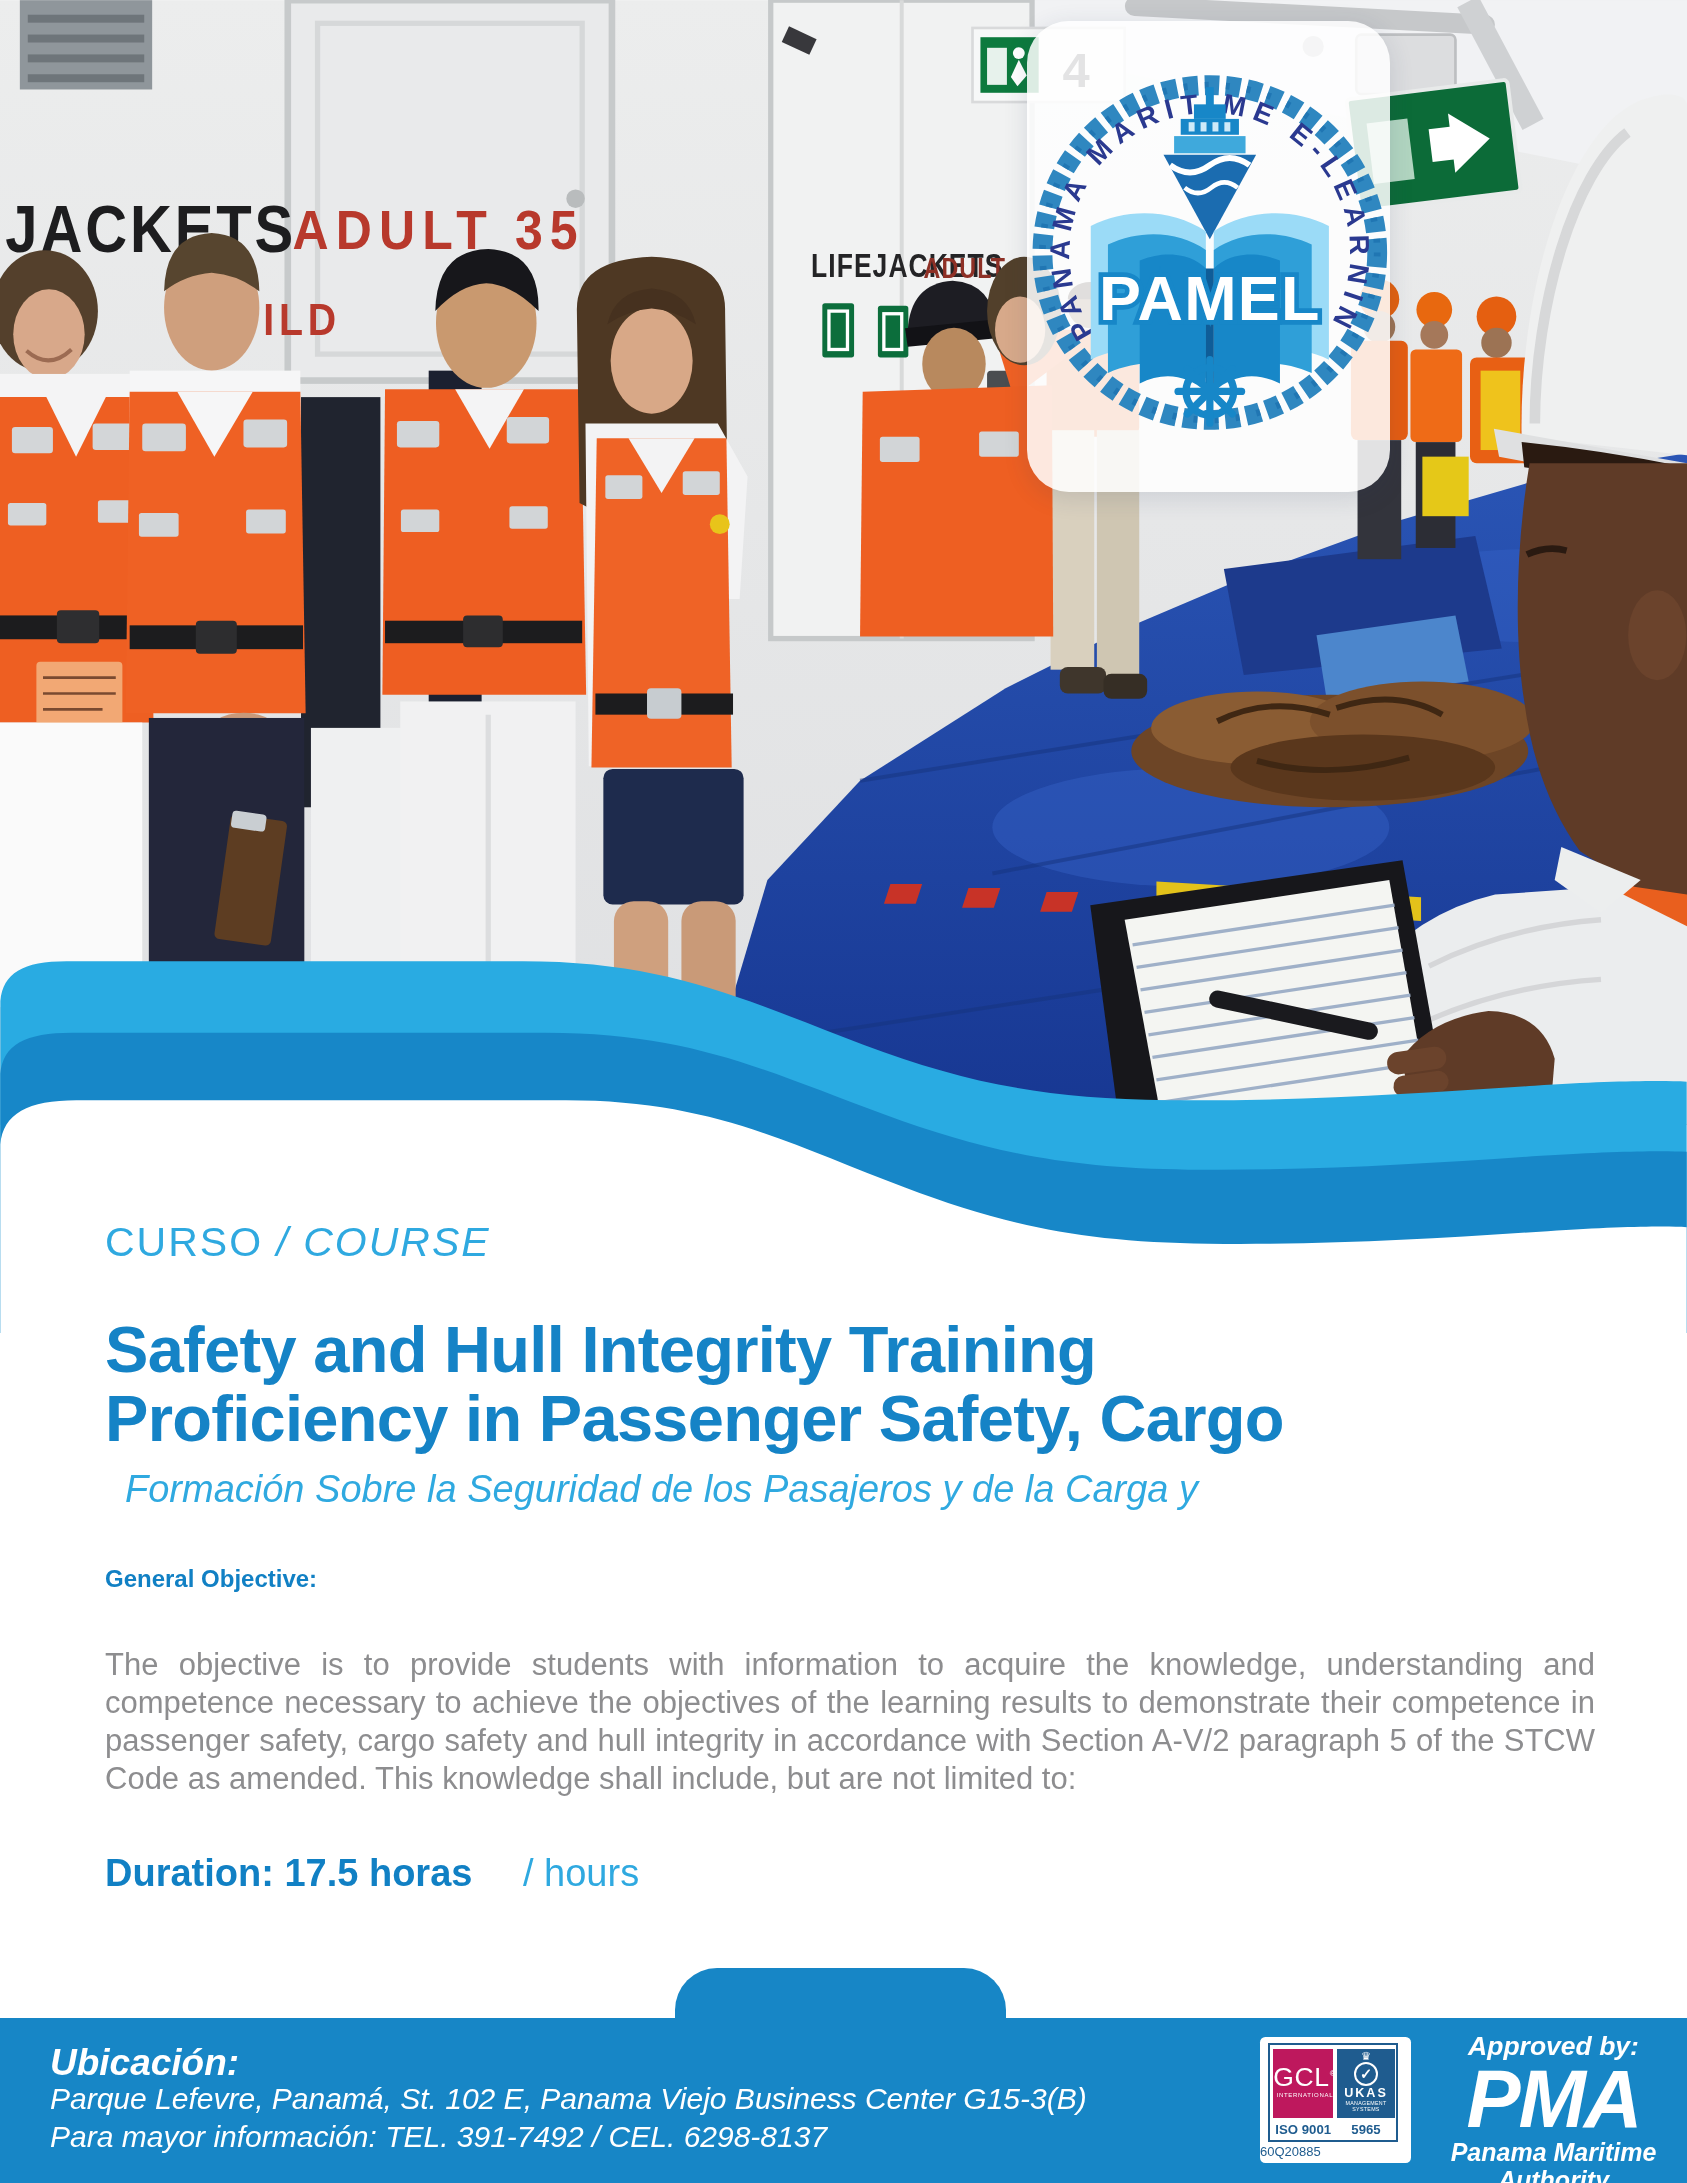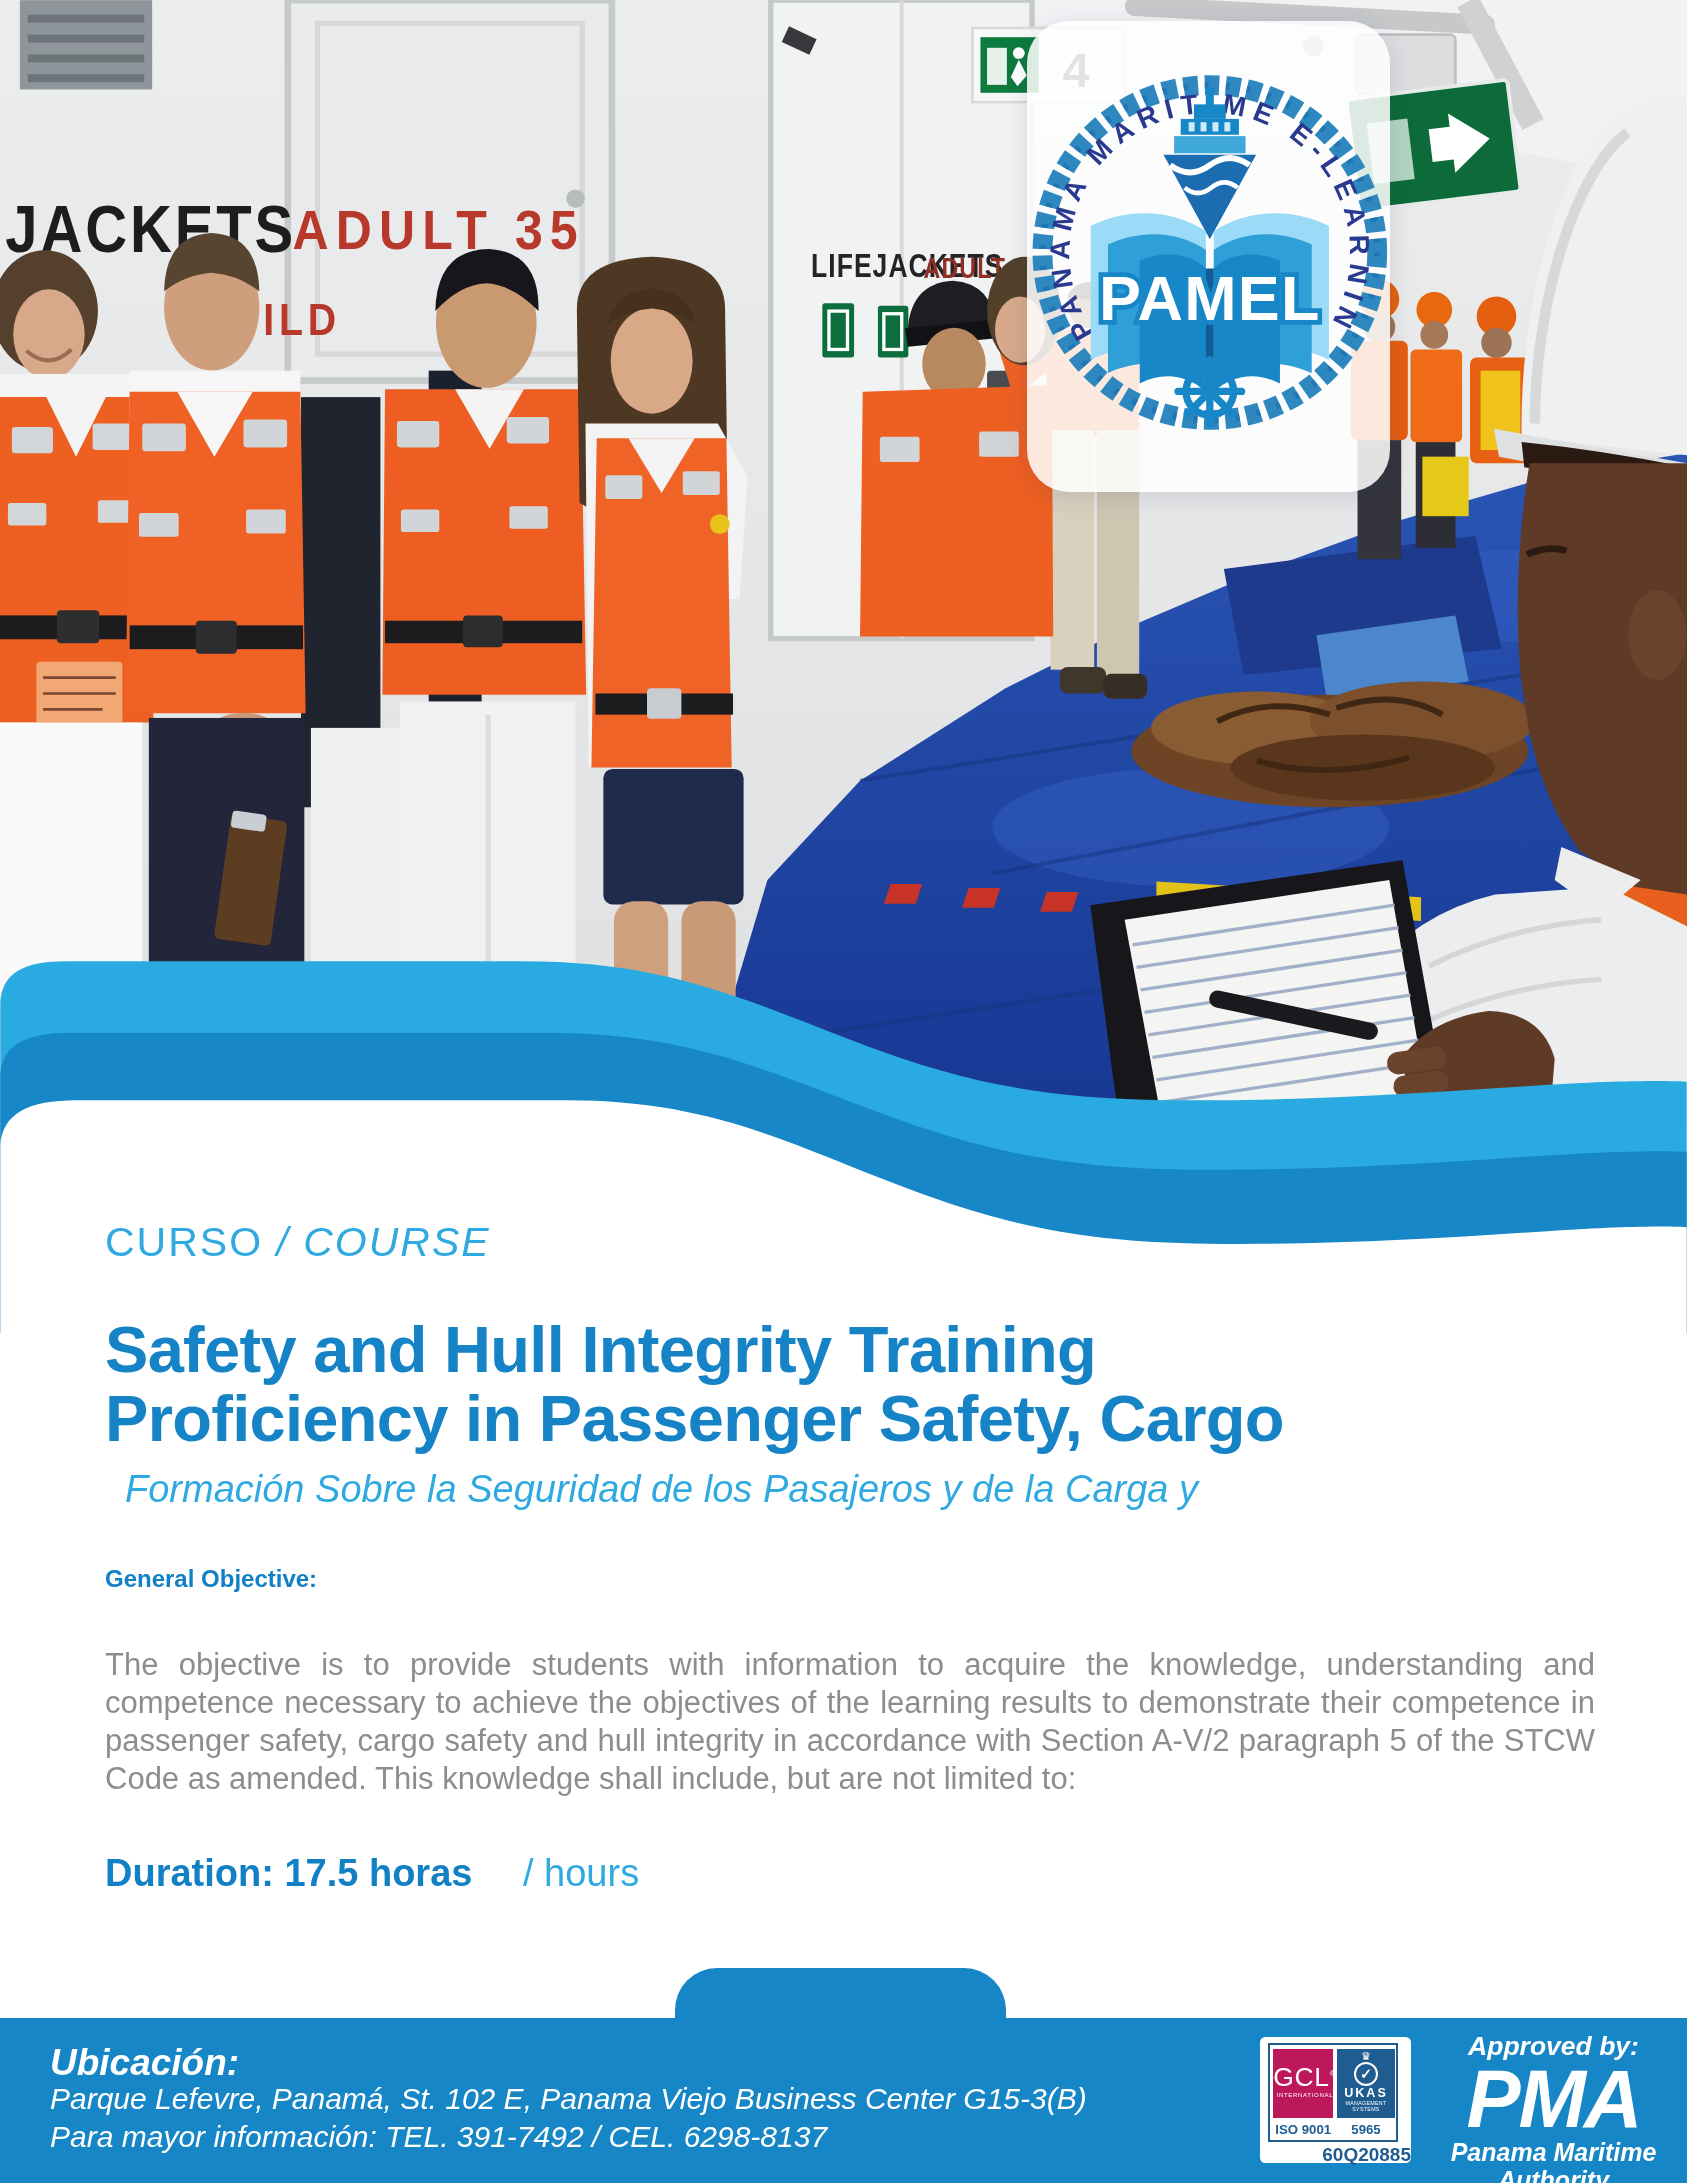--- a/index.html
+++ b/index.html
@@ -57,22 +57,22 @@
   .gcl-sub{font-size:6px;letter-spacing:0.7px;}
   .crown{font-size:11.2px;line-height:12px;margin-top:1.3px;}
   .ukas-check{width:20px;height:20px;border:2px solid #fff;border-radius:50%;margin:0 auto;
               font-size:14.6px;line-height:20px;font-weight:bold;}
   .ukas{font-size:12.6px;font-weight:bold;letter-spacing:2px;line-height:14.6px;}
   .ukas-sub{font-size:5.3px;line-height:6px;letter-spacing:0.3px;}
   .iso{position:absolute;left:13.2px;top:85px;width:60px;text-align:center;color:#1F5C8F;
        font-size:13.2px;font-weight:bold;}
   .ukas-num{position:absolute;left:77px;top:85px;width:58px;text-align:center;color:#1F5C8F;
        font-size:13.2px;font-weight:bold;}
-  .cert-num{position:absolute;left:0;top:107px;width:100%;text-align:right;color:#1F5C8F;
-       font-size:19px;font-weight:bold;}
+  .cert-num{position:absolute;left:0;top:107px;width:100%;text-align:left;color:#1F5C8F;
+       font-size:13px;font-weight:normal;}
 
   
   .approved{left:1419px;top:13.2px;width:269px;text-align:center;color:#fff;font-style:italic;}
   .ap-by{font-size:26.5px;font-weight:bold;line-height:30px;}
   .ap-pma{font-size:81px;font-weight:bold;letter-spacing:-2px;line-height:77px;}
   .ap-name{font-size:25px;font-weight:bold;line-height:28px;}
 </style>
 </head>
 <body>
 

